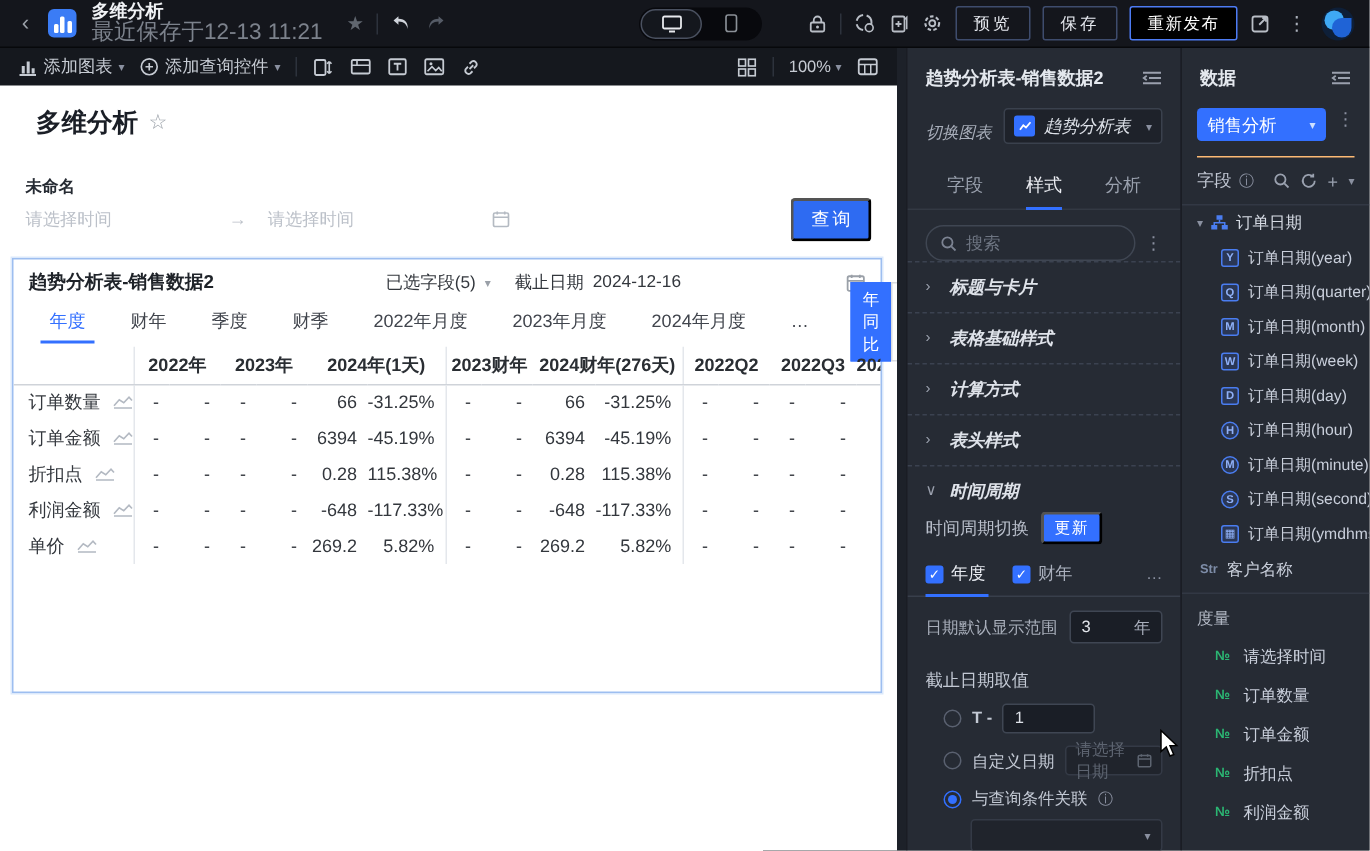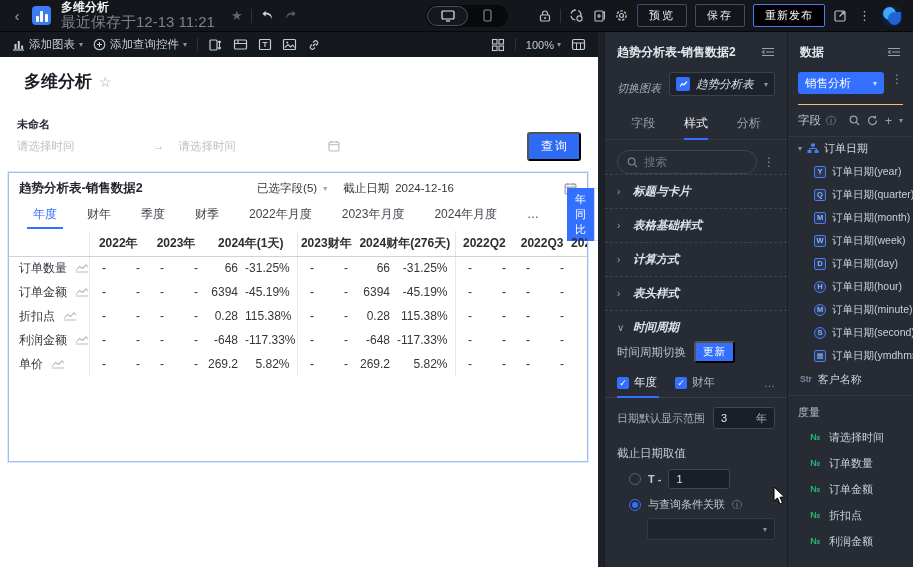--- a/index.html
+++ b/index.html
@@ -586,20 +586,33 @@
           <span class="u">年</span>
         </span>
       </div>
       <div class="grp-label">截止日期取值</div>
       <div class="row radio-row">
         <span class="radio"></span>
         <span class="r-lab" style="font-weight:bold">T -</span>
         <span class="mini-input">1</span>
       </div>
       <div class="row radio-row">
+        <span class="radio"></span>
+        <span class="r-lab">自定义日期</span>
+        <span class="dis-input">
+          <span class="t">请选择日期</span>
+          <span class="icon-svg">
+              <svg width="10" height="10" viewBox="0 0 12 12">
+                <rect x="1" y="2" width="10" height="9" rx="1" fill="none" stroke="#5d6470" stroke-width="1.2"></rect>
+                <path d="M1 4.8 H11 M3.5 1 V3 M8.5 1 V3" stroke="#5d6470" stroke-width="1.2"></path>
+              </svg>
+            </span>
+        </span>
+      </div>
+      <div class="row radio-row">
         <span class="radio sel"></span>
         <span class="r-lab">与查询条件关联</span>
         <span class="info">ⓘ</span>
       </div>
       <div class="wide-select">
         <span class="sp"></span>
           <span class="sel-caret">▾</span>
       </div>
 
     </aside>

